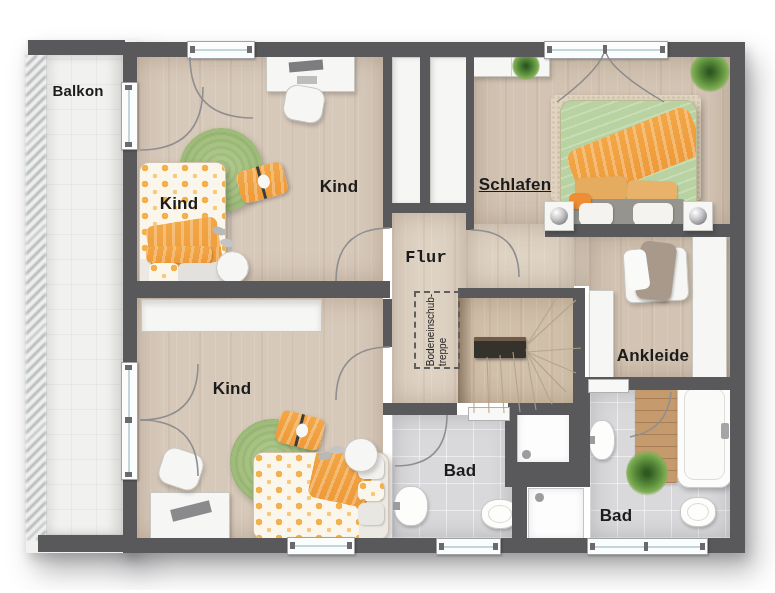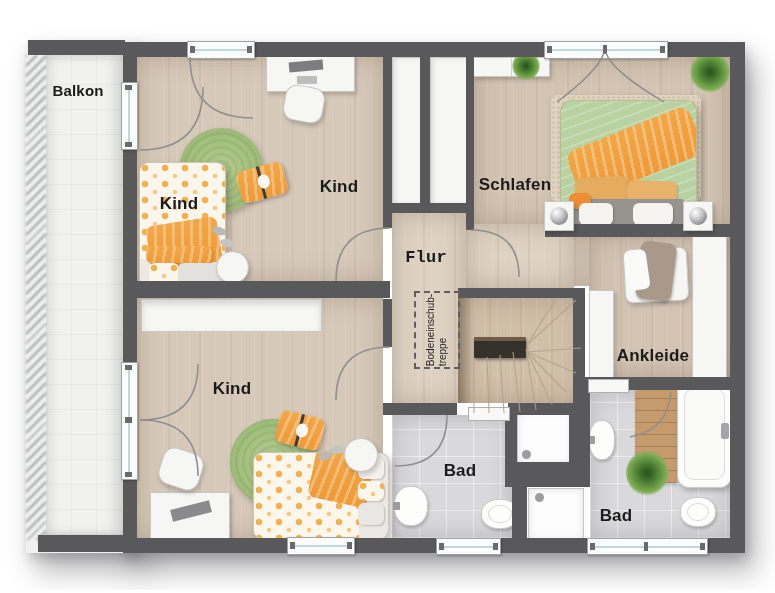--- a/index.html
+++ b/index.html
@@ -295,20 +295,20 @@
         <path d="M527,352 L576,373"></path>
       <path d="M527,352 L581,348"></path>
         <path d="M527,345 L576,300"></path>
       <path d="M527,345 L556,299"></path>
     </g>
   </svg>
 
   <div class="label" style="left:78px;top:90px;font-size:15px;">Balkon</div>
   <div class="label" style="left:179px;top:204px;font-size:17px;">Kind</div>
   <div class="label" style="left:339px;top:187px;font-size:17px;">Kind</div>
-  <div class="label" style="left:515px;top:185px;font-size:17px;">Schlafen</div>
+  <div class="label" style="left:515px;top:185px;font-size:17px;text-decoration:underline;">Schlafen</div>
   <div class="label" style="left:426px;top:257px;font-size:17px;font-family:Liberation Mono, monospace;">Flur</div>
   <div class="label" style="left:232px;top:389px;font-size:17px;">Kind</div>
   <div class="label" style="left:653px;top:356px;font-size:17px;">Ankleide</div>
   <div class="label" style="left:460px;top:471px;font-size:17px;">Bad</div>
   <div class="label" style="left:616px;top:516px;font-size:17px;">Bad</div>
 
 </div>
 
 </body></html>

